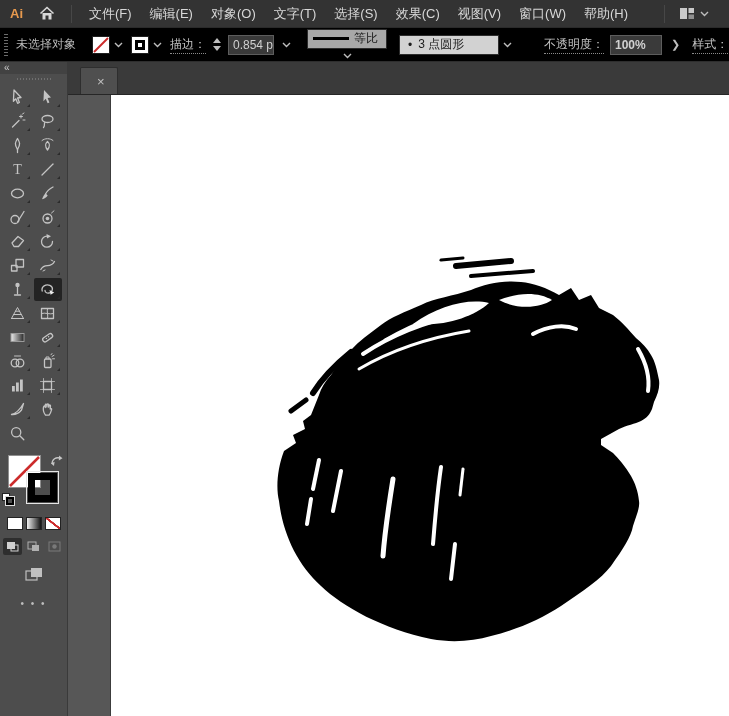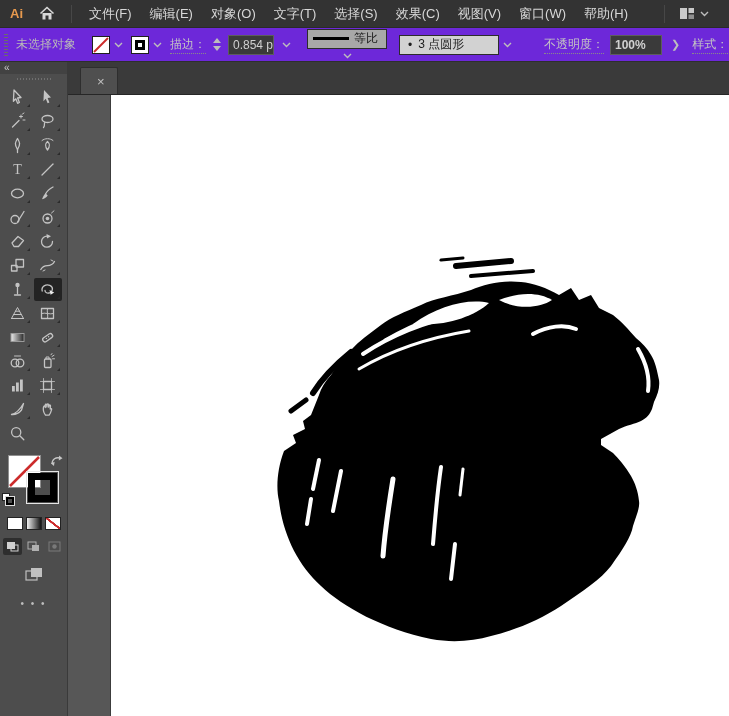--- a/index.html
+++ b/index.html
@@ -18,21 +18,21 @@
   }
   .ai-logo { font-weight:bold; font-size:13px; color:#e89a4e; padding:0 8px 0 10px; letter-spacing:0; }
   .home-btn { padding:0 8px; display:flex; align-items:center; }
   .mb-sep { width:1px; height:18px; background:#474747; margin:0 8px; }
   .menu-item { padding:0 9px; font-size:13px; color:#d8d8d8; line-height:28px; cursor:default; }
   .mb-right { margin-left:auto; display:flex; align-items:center; padding-right:14px; }
   .arrange-docs { display:flex; align-items:center; gap:5px; padding:0 6px; }
 
   
   .control-bar {
-    height:34px; background:#6d28d9; display:flex; align-items:center;
+    height:34px; background:#000000; display:flex; align-items:center;
     flex:0 0 auto; border-bottom:1px solid #2e2e2e; gap:6px; padding-left:4px;
   }
   .vgrip {
     width:4px; height:22px; margin-right:2px;
     background:repeating-linear-gradient(#6c6c6c 0 1px, transparent 1px 3px);
   }
   .cb-label { color:#b9b9b9; white-space:nowrap; }
   .cb-link { color:#c4c4c4; border-bottom:1px dotted #8a8a8a; white-space:nowrap; cursor:pointer; }
   .swatch-sm { width:18px; height:18px; background:#ffffff; border:1px solid #1f1f1f; position:relative; }
   .swatch-sm svg { position:absolute; inset:0; }

